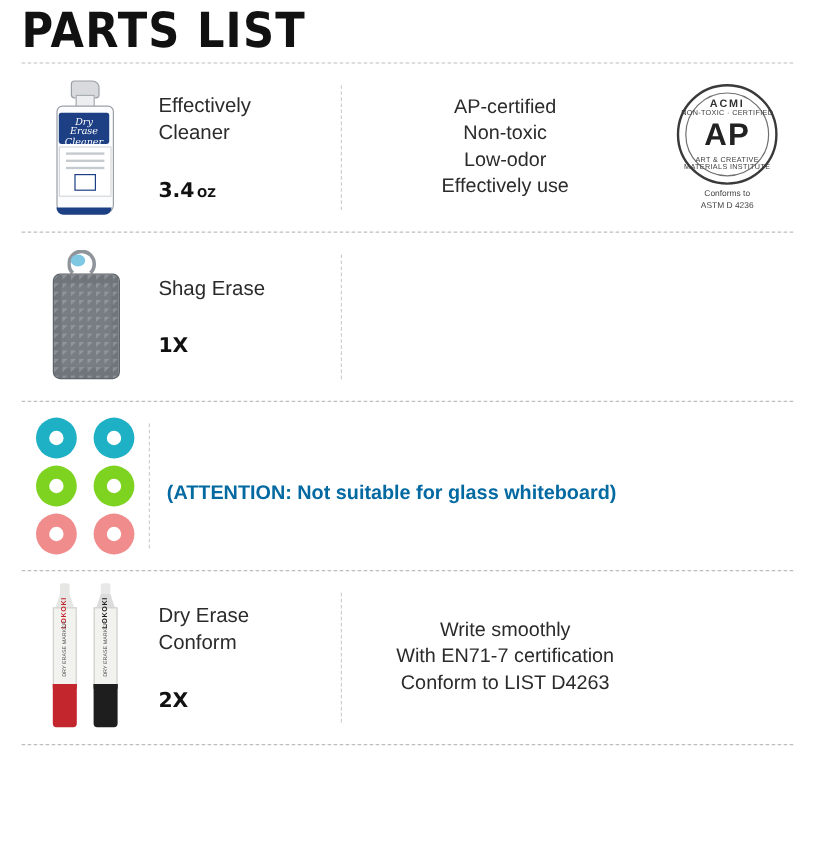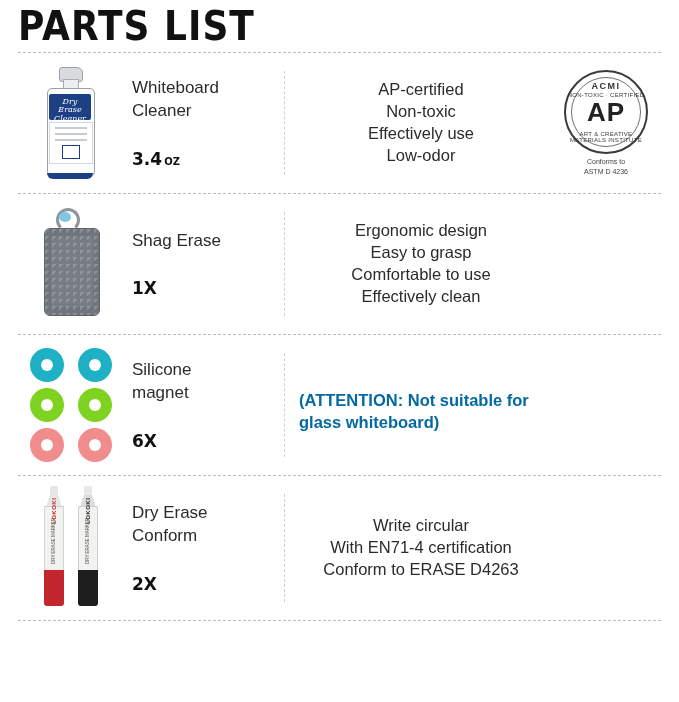--- a/index.html
+++ b/index.html
@@ -427,33 +427,33 @@
           <div class="lw-line"></div>
           <div class="lw-line"></div>
           <div class="lw-line"></div>
           <div class="lw-box"></div>
         </div>
         <div class="base"></div>
       </div>
     </div>
     <div class="col-name">
       <div class="name-text">
-        <div>Whiteboard</div>
+        <div>Effectively</div>
         <div>Cleaner</div>
       </div>
       <div class="qty">
         <span>3.4</span><span class="unit">OZ</span>
       </div>
     </div>
     <div class="vsep"></div>
     <div class="col-desc">
       <div class="desc-line">AP-certified</div>
       <div class="desc-line">Non-toxic</div>
+      <div class="desc-line">Low-odor</div>
       <div class="desc-line">Effectively use</div>
-      <div class="desc-line">Low-odor</div>
     </div>
     <div class="col-badge">
       <div class="seal">
         <div class="seal-circle">
           <div class="seal-inner"></div>
           <div class="seal-top">ACMI</div>
           <div class="seal-arc-top">NON-TOXIC · CERTIFIED</div>
           <div class="seal-ap">AP</div>
           <div class="seal-arc-bottom">ART &amp; CREATIVE MATERIALS INSTITUTE</div>
         </div>
@@ -477,49 +477,34 @@
     </div>
     <div class="col-name">
       <div class="name-text">
         <div>Shag Erase</div>
       </div>
       <div class="qty">
         <span>1X</span>
       </div>
     </div>
     <div class="vsep"></div>
-    <div class="col-desc">
-      <div class="desc-line">Ergonomic design</div>
-      <div class="desc-line">Easy to grasp</div>
-      <div class="desc-line">Comfortable to use</div>
-      <div class="desc-line">Effectively clean</div>
-    </div>
     <div class="col-badge"></div>
   </div>
 
   <div class="divider"></div>
 
   <div class="row">
     <div class="col-img">
       <div class="magnets">
         <div class="magnet" style="background:#1eb0c4"></div>
         <div class="magnet" style="background:#1eb0c4"></div>
         <div class="magnet" style="background:#7ed321"></div>
         <div class="magnet" style="background:#7ed321"></div>
         <div class="magnet" style="background:#f08c8c"></div>
         <div class="magnet" style="background:#f08c8c"></div>
-      </div>
-    </div>
-    <div class="col-name">
-      <div class="name-text">
-        <div>Silicone</div>
-        <div>magnet</div>
-      </div>
-      <div class="qty">
-        <span>6X</span>
       </div>
     </div>
     <div class="vsep"></div>
     <div class="col-desc">
       <div class="desc-note">(ATTENTION: Not suitable for glass whiteboard)</div>
     </div>
     <div class="col-badge"></div>
   </div>
 
   <div class="divider"></div>
@@ -551,23 +536,23 @@
       <div class="name-text">
         <div>Dry Erase</div>
         <div>Conform</div>
       </div>
       <div class="qty">
         <span>2X</span>
       </div>
     </div>
     <div class="vsep"></div>
     <div class="col-desc">
-      <div class="desc-line">Write circular</div>
-      <div class="desc-line">With EN71-4 certification</div>
-      <div class="desc-line">Conform to ERASE D4263</div>
+      <div class="desc-line">Write smoothly</div>
+      <div class="desc-line">With EN71-7 certification</div>
+      <div class="desc-line">Conform to LIST D4263</div>
     </div>
     <div class="col-badge"></div>
   </div>
 
   <div class="divider"></div>
   <div class="bottom-space"></div>
 
 </div>
 
 </body></html>

